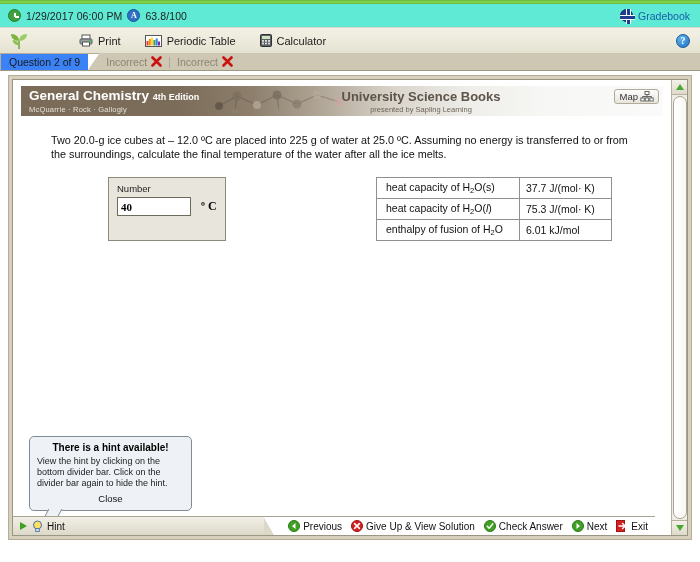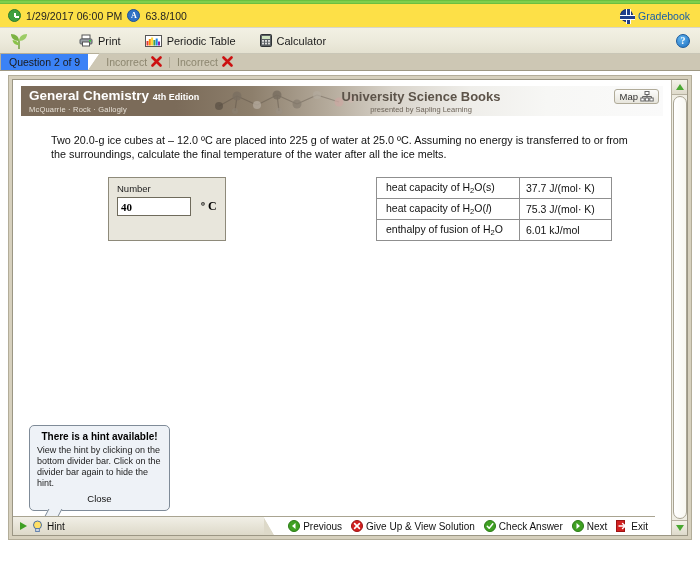--- a/index.html
+++ b/index.html
@@ -12,21 +12,21 @@
   }
   #app { position: relative; width: 700px; height: 562px; background:#ffffff; }
 
   
   .top-rule { position:absolute; left:0; top:0; width:700px; height:4px; background:#6cbf3f; }
   .top-rule .inner { position:absolute; left:0; top:1px; width:700px; height:2px; background:#7fcf4c; }
 
   
   .statusbar {
     position:absolute; left:0; top:4px; width:700px; height:24px;
-    background:#fde047;
+    background:#5eead4;
     border-bottom:1px solid #d8d6cb;
     display:flex; align-items:center;
   }
   .status-left { display:flex; align-items:center; padding-left:8px; gap:5px; }
   .status-right { margin-left:auto; display:flex; align-items:center; gap:5px; padding-right:10px; }
   .status-text { font-size:10.5px; color:#222; letter-spacing:0.1px; }
 
   .icon-clock {
     width:13px; height:13px; border-radius:50%;
     background:#3ea03e; border:1.5px solid #2d7a2d;
@@ -182,21 +182,21 @@
     margin-left:150px; border-collapse:collapse;
     font-size:10.5px; color:#111;
   }
   .datatable td { border:1px solid #8f8f8f; padding:3px 6px; height:19px; white-space:nowrap; }
   .datatable td.c1 { min-width:143px;padding-left:9px; }
   .datatable td.c2 { min-width:92px; }
   sub { font-size:7.5px; vertical-align:-2px; }
 
   
   .hint-bubble {
-    position:absolute; left:16px; bottom:24px; width:141px;
+    position:absolute; left:16px; bottom:24px; width:163px;
     background:#eef2f7; border:1px solid #7f8b98; border-radius:5px;
     padding:5px 7px 6px 7px;
   }
   .hint-title { font-size:10px; font-weight:bold; color:#000; text-align:center; margin-bottom:3px; }
   .hint-body { font-size:9px; color:#1b1b1b; line-height:11px; }
   .hint-close { font-size:9.5px; color:#111; text-align:center; margin-top:4px; cursor:pointer; }
   .hint-tail {
     position:absolute; left:16px; bottom:-8px; width:14px; height:9px;
     background:#eef2f7; border-left:1px solid #7f8b98; border-right:1px solid #7f8b98;
     border-bottom:1px solid #7f8b98;

